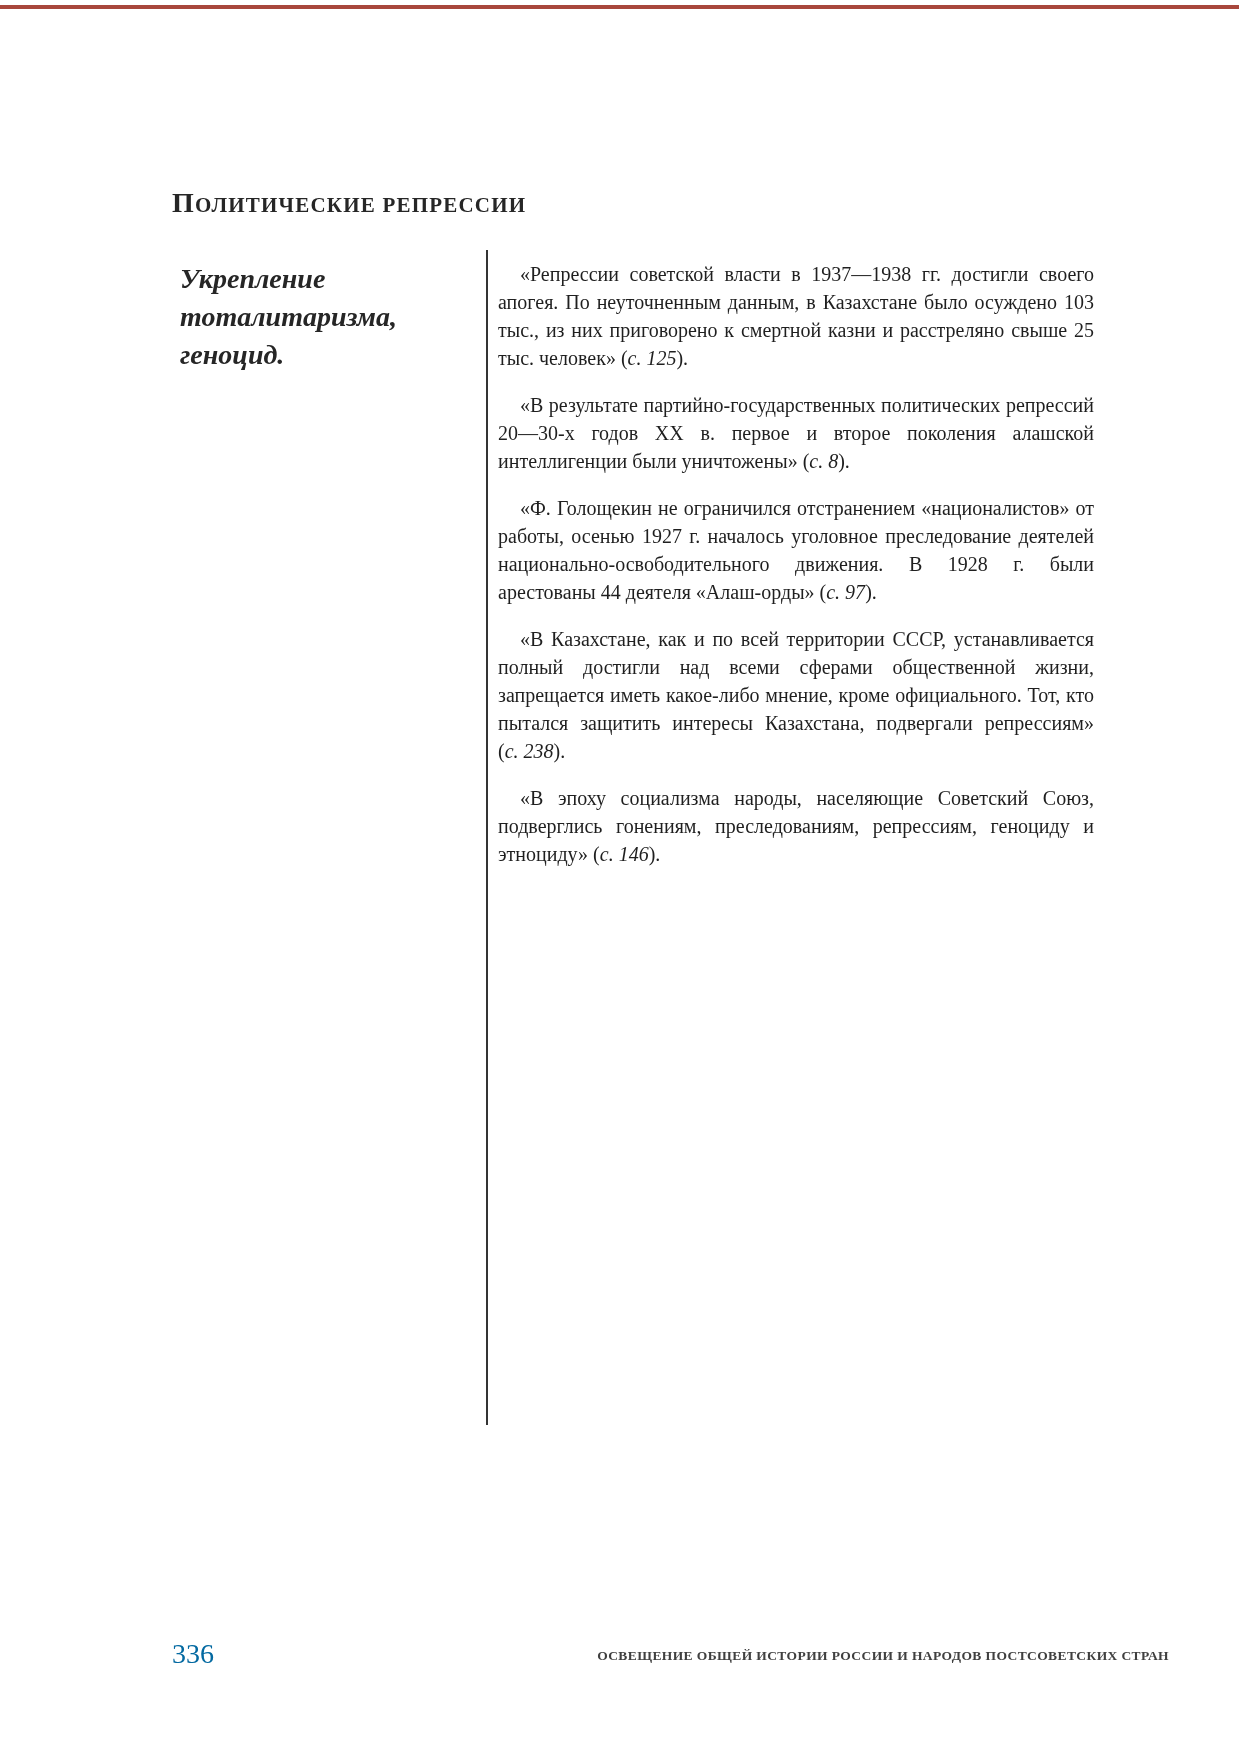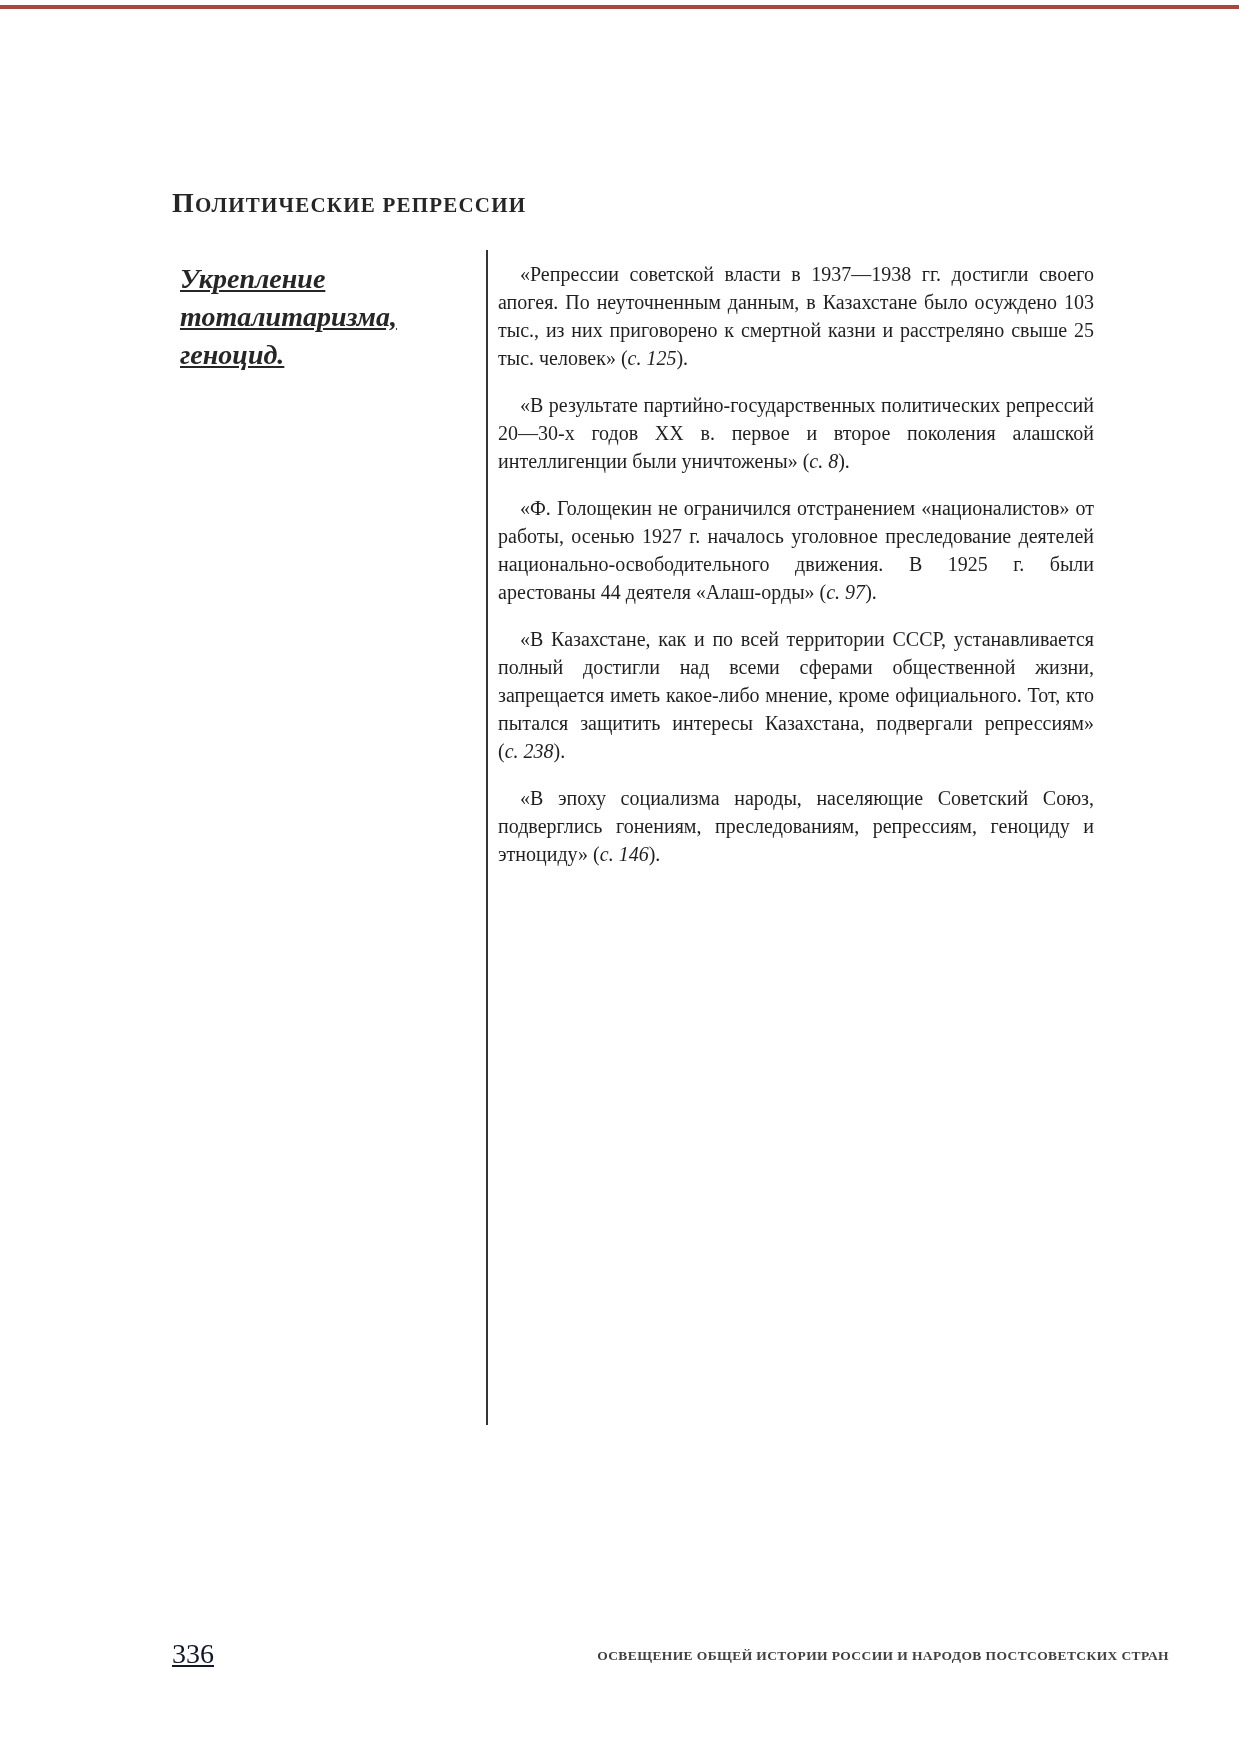--- a/index.html
+++ b/index.html
@@ -18,21 +18,21 @@
   h1.section-title{
     position:absolute;left:172px;top:188px;margin:0;
     font-size:21px;line-height:30px;font-weight:700;
     letter-spacing:1.2px;color:#262626;white-space:nowrap;
   }
   h1.section-title::first-letter{font-size:28px;}
 
   .sidebar{
     position:absolute;left:180px;top:260px;width:272px;
     font-size:28px;line-height:38px;
-    font-weight:700;font-style:italic;color:#262626;text-decoration:underline;
+    font-weight:700;font-style:italic;color:#262626;
   }
 
   .divider{
     position:absolute;left:486px;top:250px;
     width:2px;height:1175px;background:#343434;
   }
 
   .content{
     position:absolute;left:498px;top:260px;width:596px;
   }
@@ -41,21 +41,21 @@
     font-size:20px;line-height:28px;
     text-align:justify;text-align-last:left;
     text-indent:22px;
     color:#1f1f1f;
   }
   .content p.quote .cite-wrap{white-space:nowrap;}
   .content p.quote i{font-style:italic;}
 
   .page-number{
     position:absolute;left:172px;top:1638px;
-    font-size:28px;line-height:32px;color:#0f172a;text-decoration:underline;
+    font-size:28px;line-height:32px;color:#0369a1;
   }
   .running-title{
     position:absolute;right:70px;top:1648px;
     font-size:13.5px;line-height:16px;
     font-weight:600;letter-spacing:0.4px;
     color:#404040;white-space:nowrap;text-align:center;
   }
 </style>
 </head>
 <body>
@@ -77,21 +77,21 @@
       <span>«Репрессии советской власти в 1937—1938 гг. достигли своего апогея. По неуточненным данным, в Казахстане было осуждено 103 тыс., из них приговорено к смертной казни и расстреляно свыше 25 тыс. человек»</span>
       <span class="cite-wrap"><span>(</span><i>с. 125</i><span>).</span></span>
     </p>
 
     <p class="quote">
       <span>«В результате партийно-государственных политических репрессий 20—30-х годов ХХ в. первое и второе поколения алашской интеллигенции были уничтожены»</span>
       <span class="cite-wrap"><span>(</span><i>с. 8</i><span>).</span></span>
     </p>
 
     <p class="quote">
-      <span>«Ф. Голощекин не ограничился отстранением «националистов» от работы, осенью 1927 г. началось уголовное преследование деятелей национально-освободительного движения. В 1925 г. были арестованы 44 деятеля «Алаш-орды»</span>
+      <span>«Ф. Голощекин не ограничился отстранением «националистов» от работы, осенью 1927 г. началось уголовное преследование деятелей национально-освободительного движения. В 1928 г. были арестованы 44 деятеля «Алаш-орды»</span>
       <span class="cite-wrap"><span>(</span><i>с. 97</i><span>).</span></span>
     </p>
 
     <p class="quote">
       <span>«В Казахстане, как и по всей территории СССР, устанавливается полный достигли над всеми сферами общественной жизни, запрещается иметь какое-либо мнение, кроме официального. Тот, кто пытался защитить интересы Казахстана, подвергали репрессиям»</span>
       <span class="cite-wrap"><span>(</span><i>с. 238</i><span>).</span></span>
     </p>
 
     <p class="quote">
       <span>«В эпоху социализма народы, населяющие Советский Союз, подверглись гонениям, преследованиям, репрессиям, геноциду и этноциду»</span>

